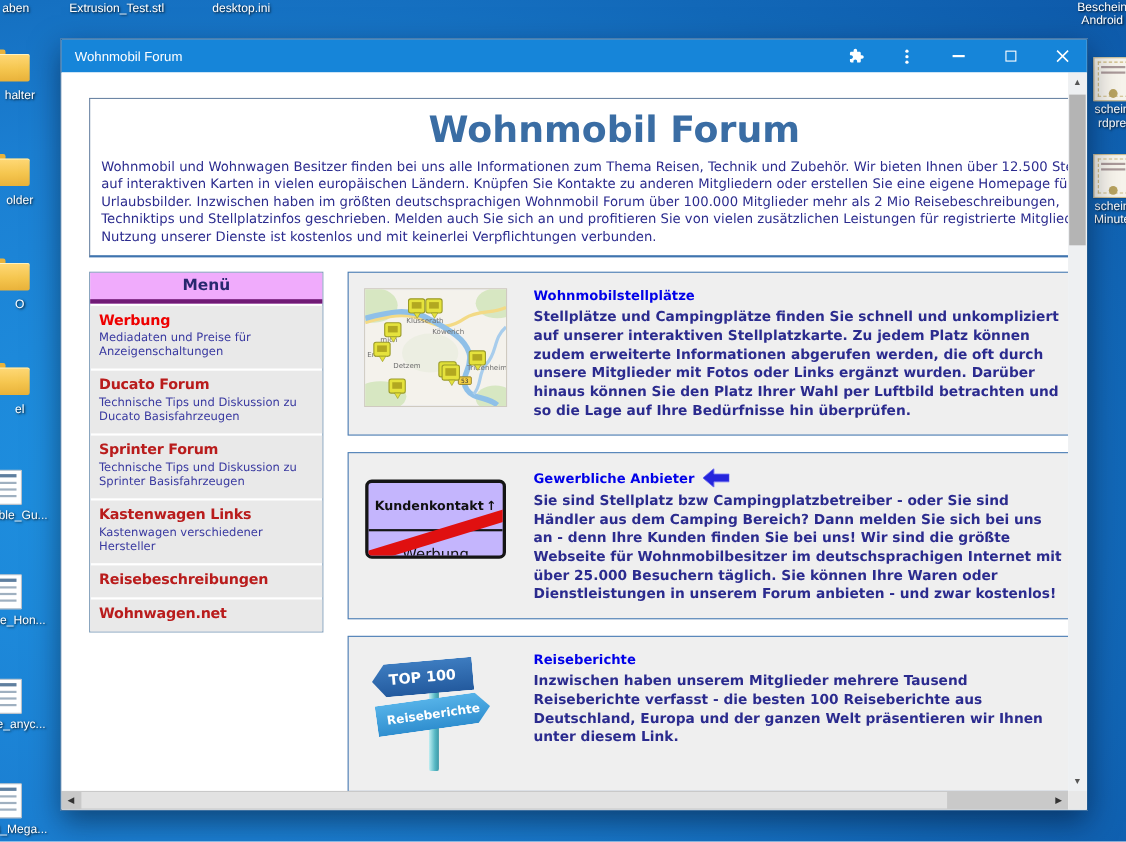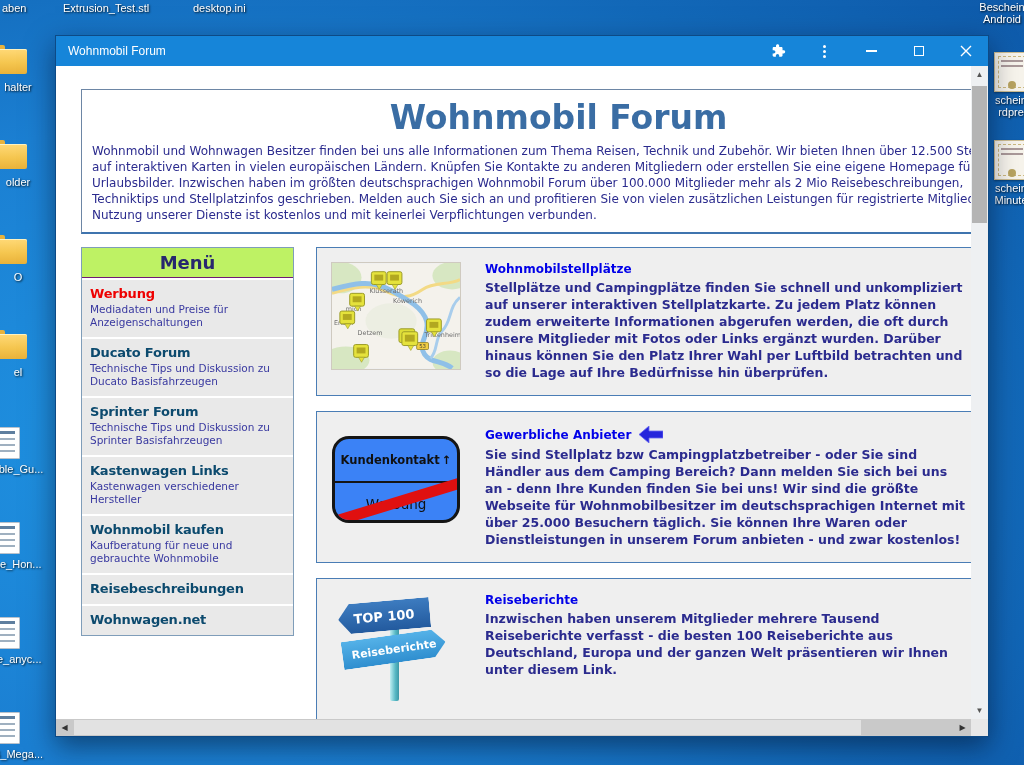--- a/index.html
+++ b/index.html
@@ -49,38 +49,38 @@
 
   
   .headerbox{width:955px;border:1px solid #6d86a5;border-bottom:2px solid #3f74ae;background:#fff;box-sizing:border-box;}
   .h1{font-size:33px;font-weight:bold;color:#3a6da4;text-align:center;margin:8px 0 6px 0;}
   .intro{padding:0 10px 9px 10px;font-size:12px;color:#2b2b8e;line-height:16px;}
   .intro .b{font-weight:normal;}
 
   .cols{margin-top:13px;display:flex;gap:22px;align-items:flex-start;}
 
   .menu{width:213px;flex:0 0 213px;border:1px solid #7f9db9;background:#fff;box-sizing:border-box;}
-  .menuhdr{background:#bef264;border-bottom:1px solid #701a75;color:#28286e;font-weight:bold;font-size:18px;text-align:center;padding:4px 0;}
+  .menuhdr{background:#f0abfc;border-bottom:4px solid #701a75;color:#28286e;font-weight:bold;font-size:14px;text-align:center;padding:4px 0;}
   .mitem{background:#e9e9e9;margin-top:2px;padding:6px 8px 8px 8px;cursor:pointer;}
   .mitem:first-of-type{margin-top:0;}
-  .mtitle{font-size:13px;font-weight:bold;color:#0c4a6e;letter-spacing:-.2px;line-height:15px;}
+  .mtitle{font-size:13px;font-weight:bold;color:#b91c1c;letter-spacing:-.2px;line-height:15px;}
   .mtitle.red{color:#ee0000;}
   .mdesc{font-size:10.5px;color:#3939a0;line-height:13px;margin-top:2px;}
 
   .sections{width:722px;flex:0 0 722px;}
   .section{border:1px solid #4a7db5;background:#efefef;margin-bottom:15px;padding:14px;display:flex;gap:24px;box-sizing:border-box;min-height:140px;}
   .simg{width:130px;flex:0 0 130px;display:flex;align-items:flex-start;justify-content:center;}
   .stxt{width:482px;}
   .stitle{font-size:12px;font-weight:bold;color:#0101e8;display:flex;align-items:center;gap:8px;cursor:pointer;}
   .sbody{margin-top:3px;font-size:12.5px;font-weight:bold;color:#2b2b8e;line-height:17px;}
 
   
   .mapimg{width:130px;height:106px;border:1px solid #cfcac0;}
   
-  .townsign{position:relative;width:128px;height:87px;background:#3b82f6;border:3px solid #151515;border-radius:17px;box-sizing:border-box;margin-top:10px;overflow:hidden;}
+  .townsign{position:relative;width:128px;height:72px;background:#c4b5fd;border:3px solid #151515;border-radius:6px;box-sizing:border-box;margin-top:10px;overflow:hidden;}
   .ts-top{height:42px;border-bottom:2px solid #151515;display:flex;align-items:center;justify-content:center;gap:2px;}
   .ts-top span{font-size:11.5px;font-weight:bold;color:#111;font-family:"DejaVu Sans",sans-serif;}
   .ts-arrow{font-size:18px;font-weight:bold;color:#111;line-height:18px;}
   .ts-bottom{height:42px;display:flex;align-items:center;justify-content:center;}
   .ts-bottom span{font-size:13.5px;color:#111;}
   .ts-stripe{position:absolute;left:-12px;bottom:14px;width:160px;height:11px;background:#e01010;transform:rotate(-17deg);}
   
   .signpost{position:relative;width:120px;height:110px;margin-top:2px;}
   .post{position:absolute;left:54px;top:6px;width:9px;height:100px;background:linear-gradient(90deg,#bfeef2,#57b8c4 60%,#3d98a6);border-radius:2px;}
   .sp1{position:absolute;left:2px;top:6px;width:92px;height:30px;background:linear-gradient(180deg,#3d7cc0,#235a9e);
@@ -258,24 +258,20 @@
             </div>
             <div class="mitem">
               <div class="mtitle">Sprinter Forum</div>
               <div class="mdesc">Technische Tips und Diskussion zu Sprinter Basisfahrzeugen</div>
             </div>
             <div class="mitem">
               <div class="mtitle">Kastenwagen Links</div>
               <div class="mdesc">Kastenwagen verschiedener Hersteller</div>
             </div>
             <div class="mitem">
-              <div class="mtitle">Wohnmobil kaufen</div>
-              <div class="mdesc">Kaufberatung für neue und gebrauchte Wohnmobile</div>
-            </div>
-            <div class="mitem">
               <div class="mtitle">Reisebeschreibungen</div>
             </div>
             <div class="mitem">
               <div class="mtitle">Wohnwagen.net</div>
 
             </div>
 
           </div>
 
           <div class="sections">

